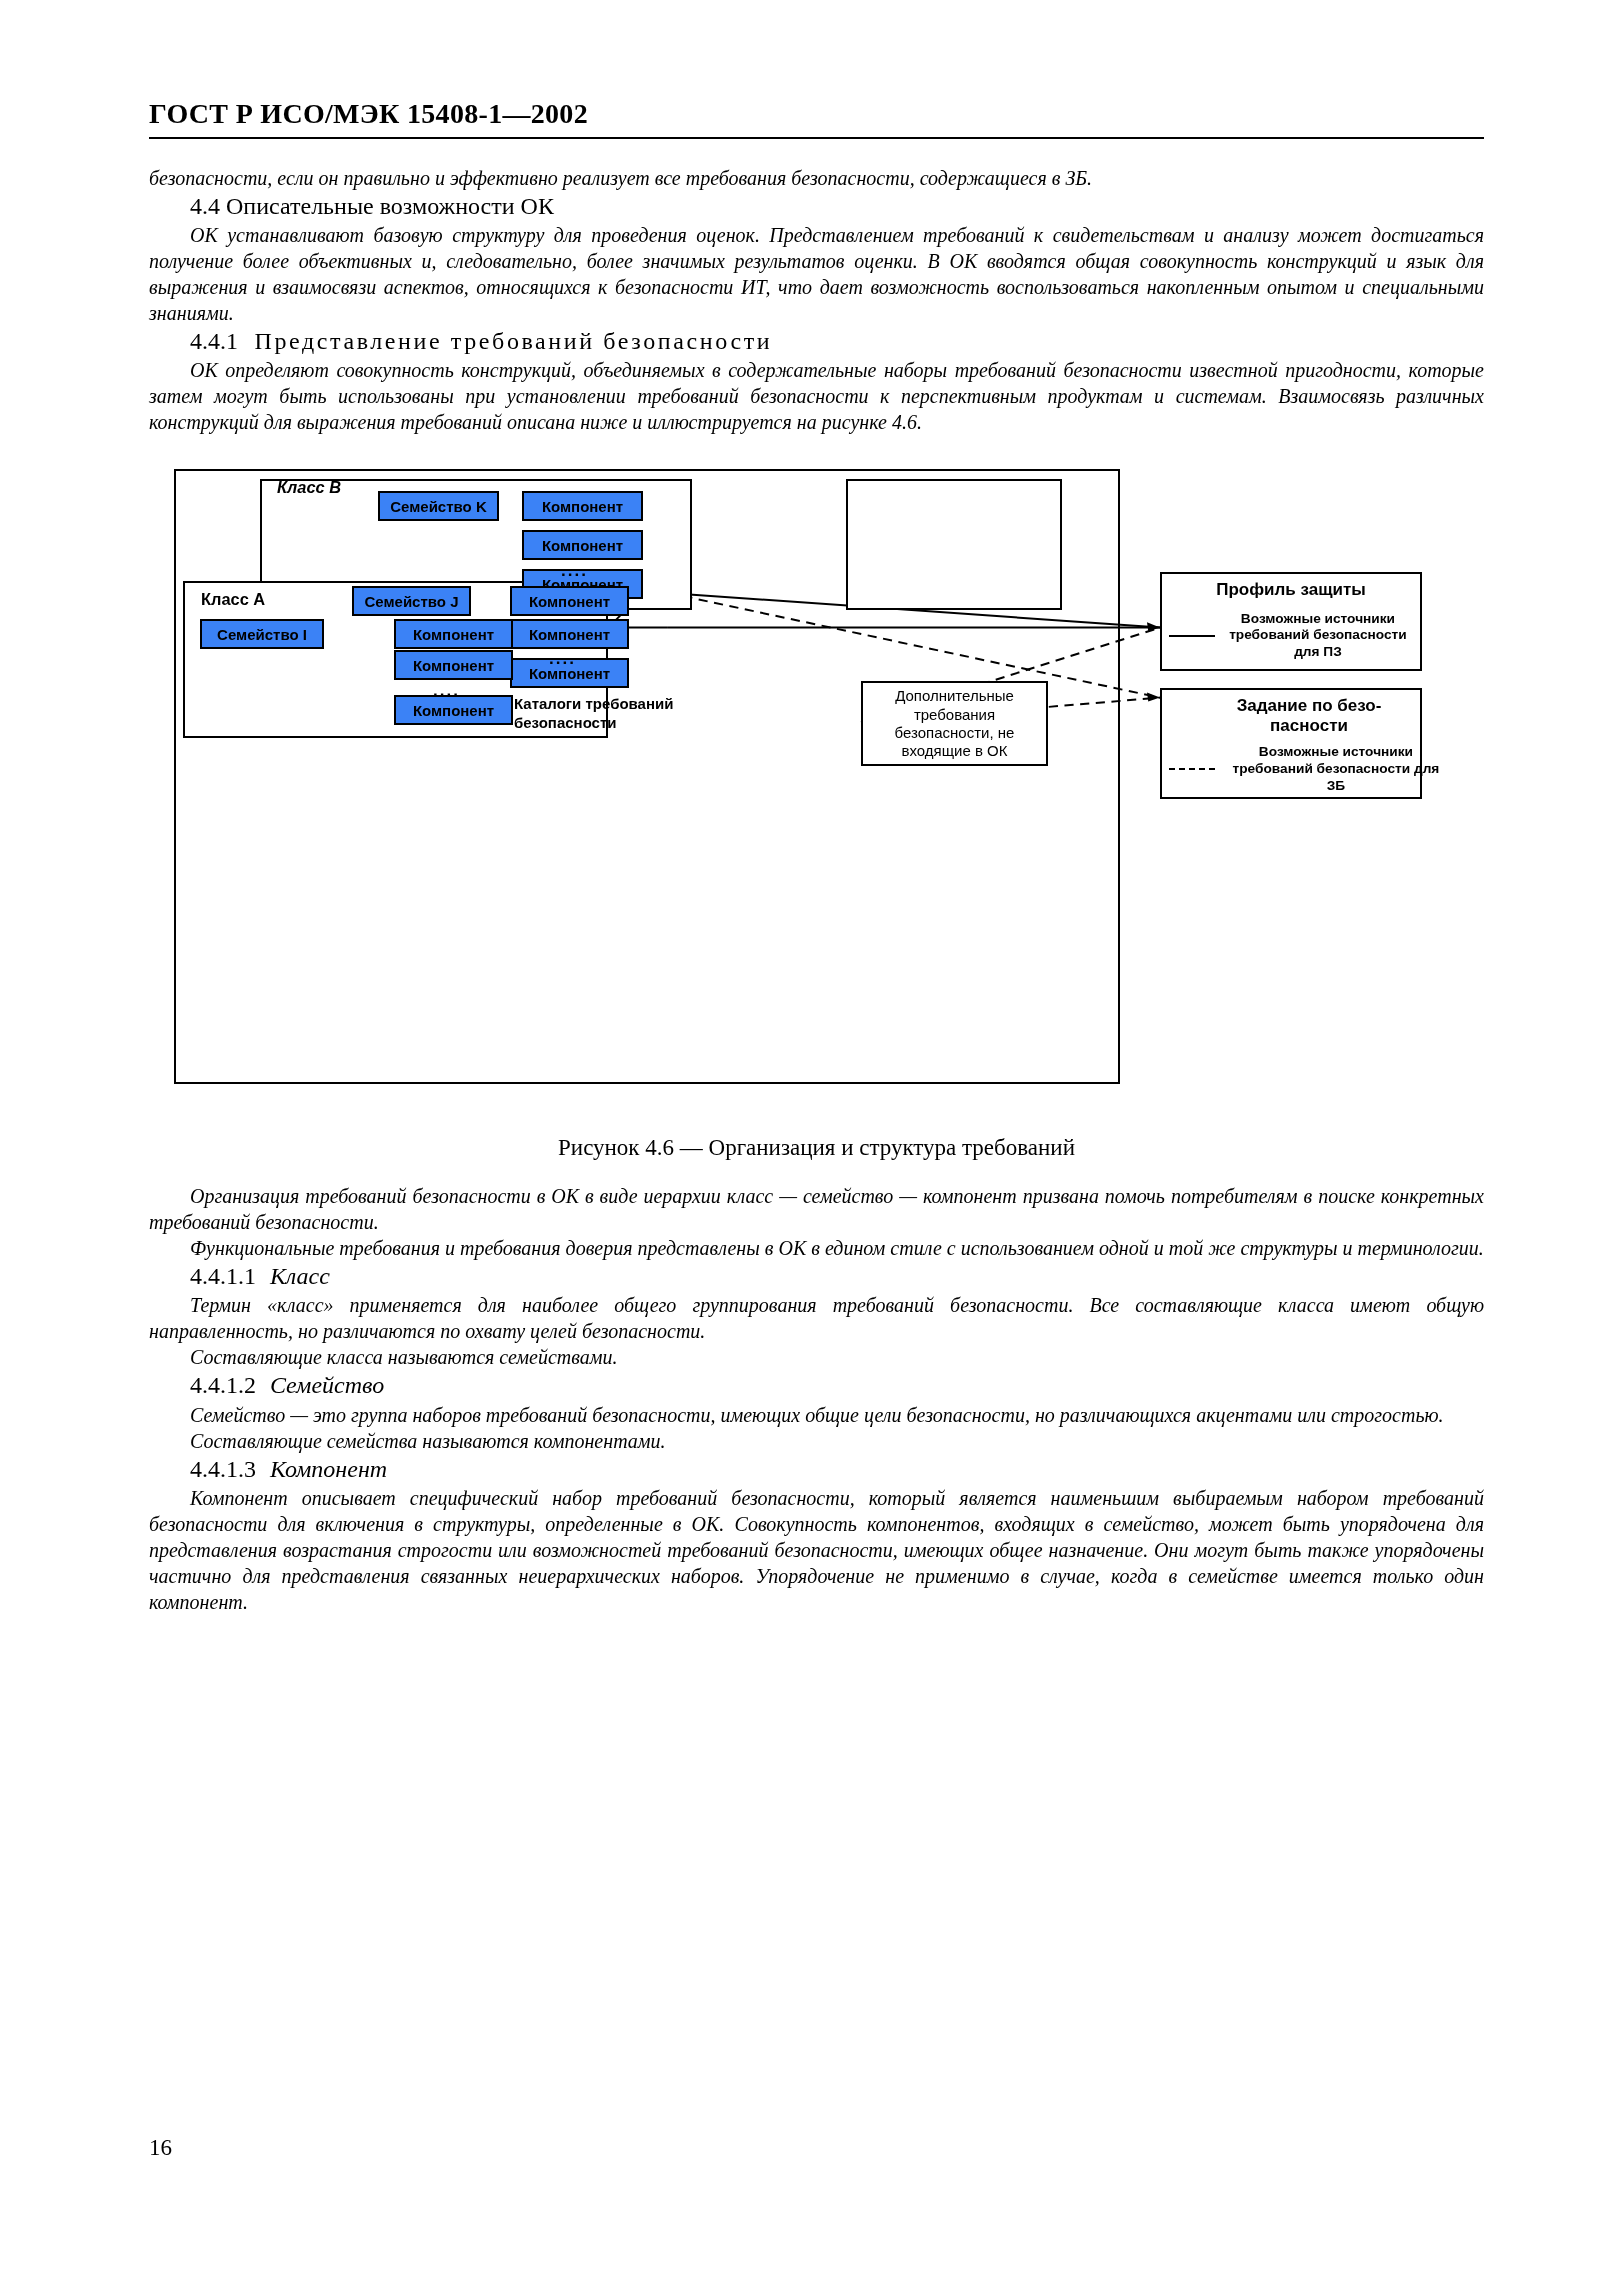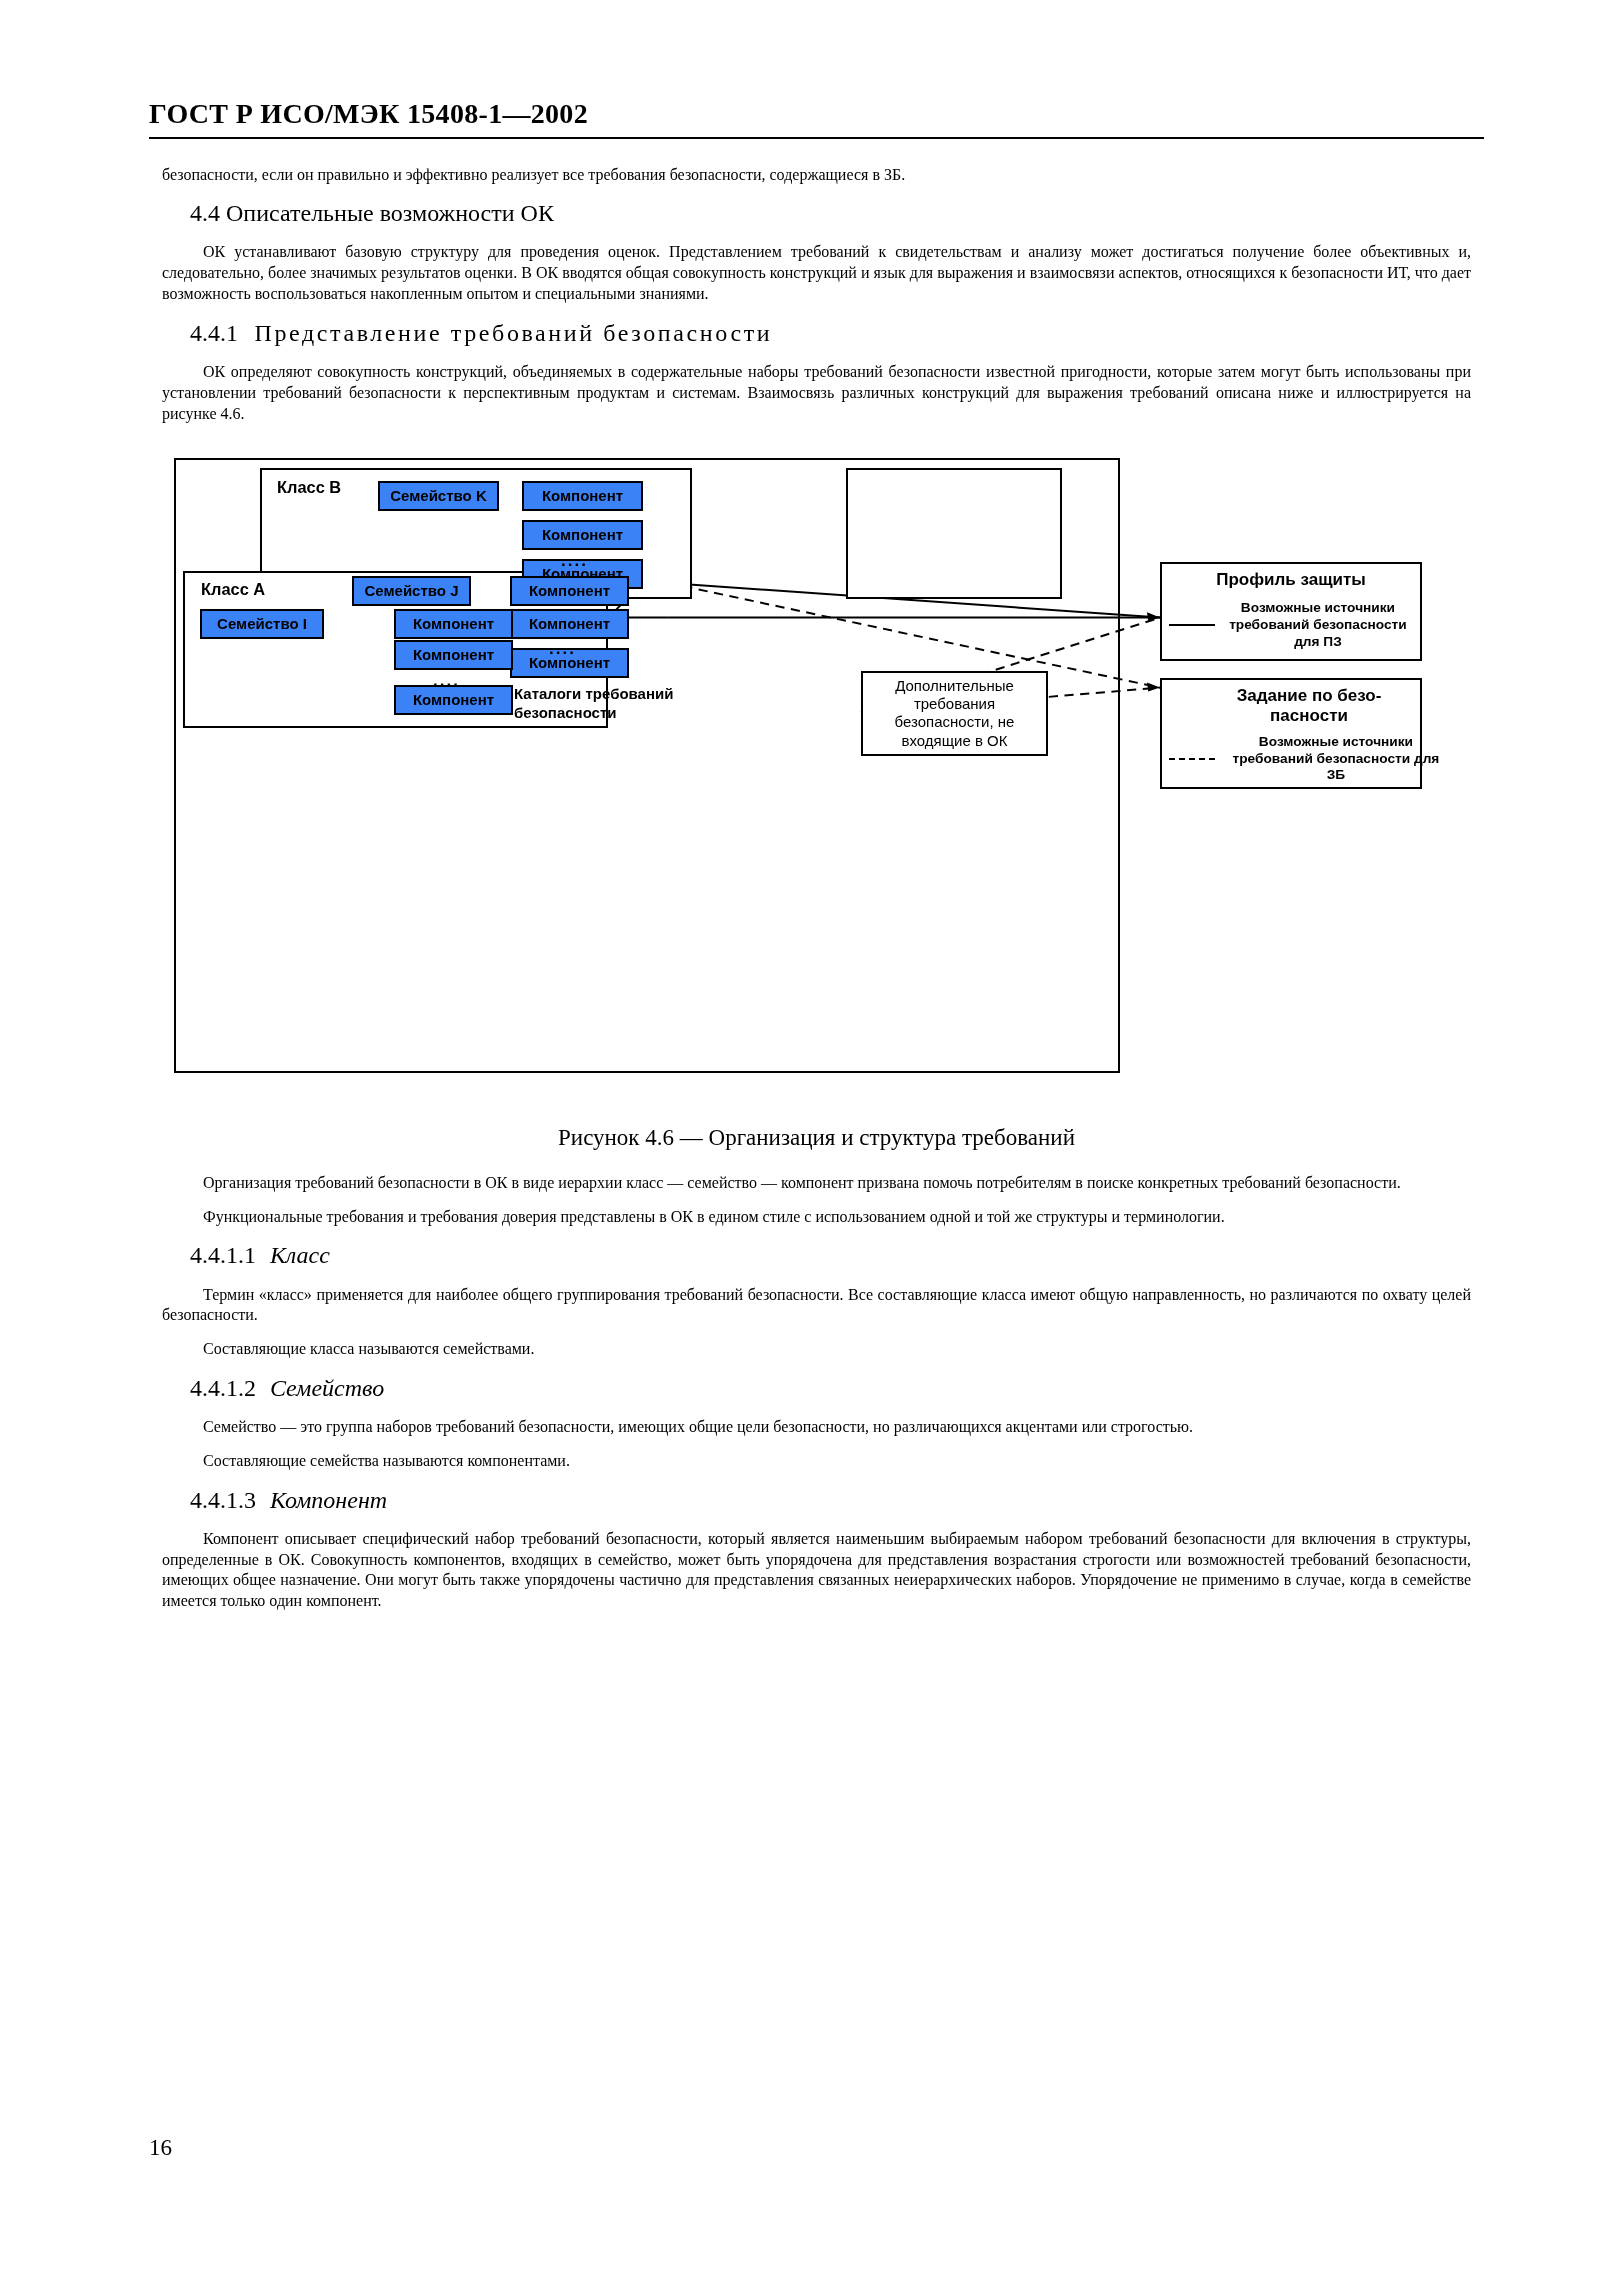--- a/index.html
+++ b/index.html
@@ -32,25 +32,26 @@
     padding-bottom: 6.5px;
     border-bottom: 2px solid #000;
     margin-bottom: 26px;
   }
   .header-title {
     font-size: 28px;
     font-weight: bold;
     letter-spacing: 0.3px;
   }
   p.body-text {
-    font-size: 16px;
+    font-size: 20px;
     line-height: 1.30;
-    margin: 13px;
+    margin: 0;
     text-align: justify;
     text-indent: 0;
+    font-style: italic;
   }
   p.indent {
     text-indent: 41px;
   }
   .sec-head {
     font-size: 24px;
     line-height: 1.30;
     margin: 0;
     text-indent: 41px;
   }
@@ -208,21 +209,21 @@
 
         <path d="M1088 398 L1545 253" stroke="#000" stroke-width="3" fill="none" stroke-dasharray="14 10"></path>
 
         <polygon points="1545,253 1525,245 1527,259" fill="#000"></polygon>
         <polygon points="1545,360 1525,352 1527,366" fill="#000"></polygon>
       </svg>
 
       <div class="fig-outer"></div>
 
       <div class="plainbox" style="left:111px; top:16.4px; width:432px; height:131px;"></div>
-      <div class="lbl" style="left:128px; top:26px;">Класс B</div>
+      <div class="lbl" style="left:128px; top:16px;font-style:italic;">Класс B</div>
 
       <div class="box" style="left:229px; top:29px; width:121px; height:30px;">Семейство K</div>
 
       <div class="box" style="left:373px; top:29px; width:121px; height:30px;">Компонент</div>
       <div class="box" style="left:373px; top:68px; width:121px; height:30px;">Компонент</div>
       <div class="dots" style="left:412px; top:99px;">....</div>
       <div class="box" style="left:373px; top:107px; width:121px; height:30px;">Компонент</div>
 
       <div class="plainbox" style="left:34px; top:119px; width:425px; height:157px;"></div>
       <div class="lbl" style="left:52px; top:128px;">Класс A</div>

